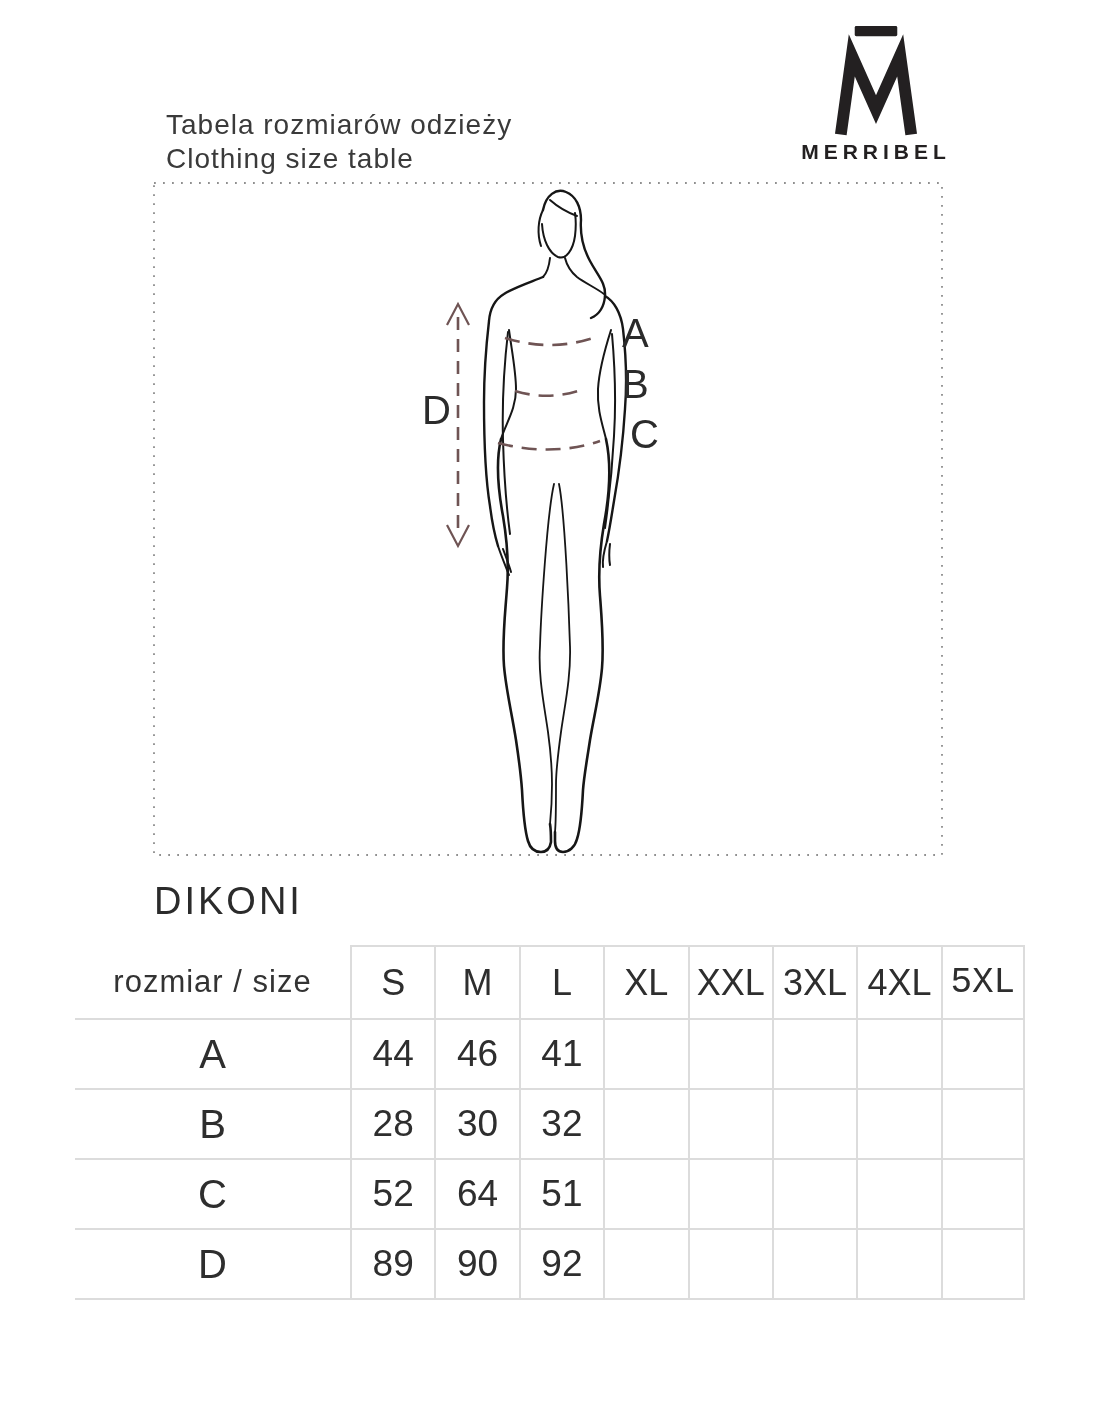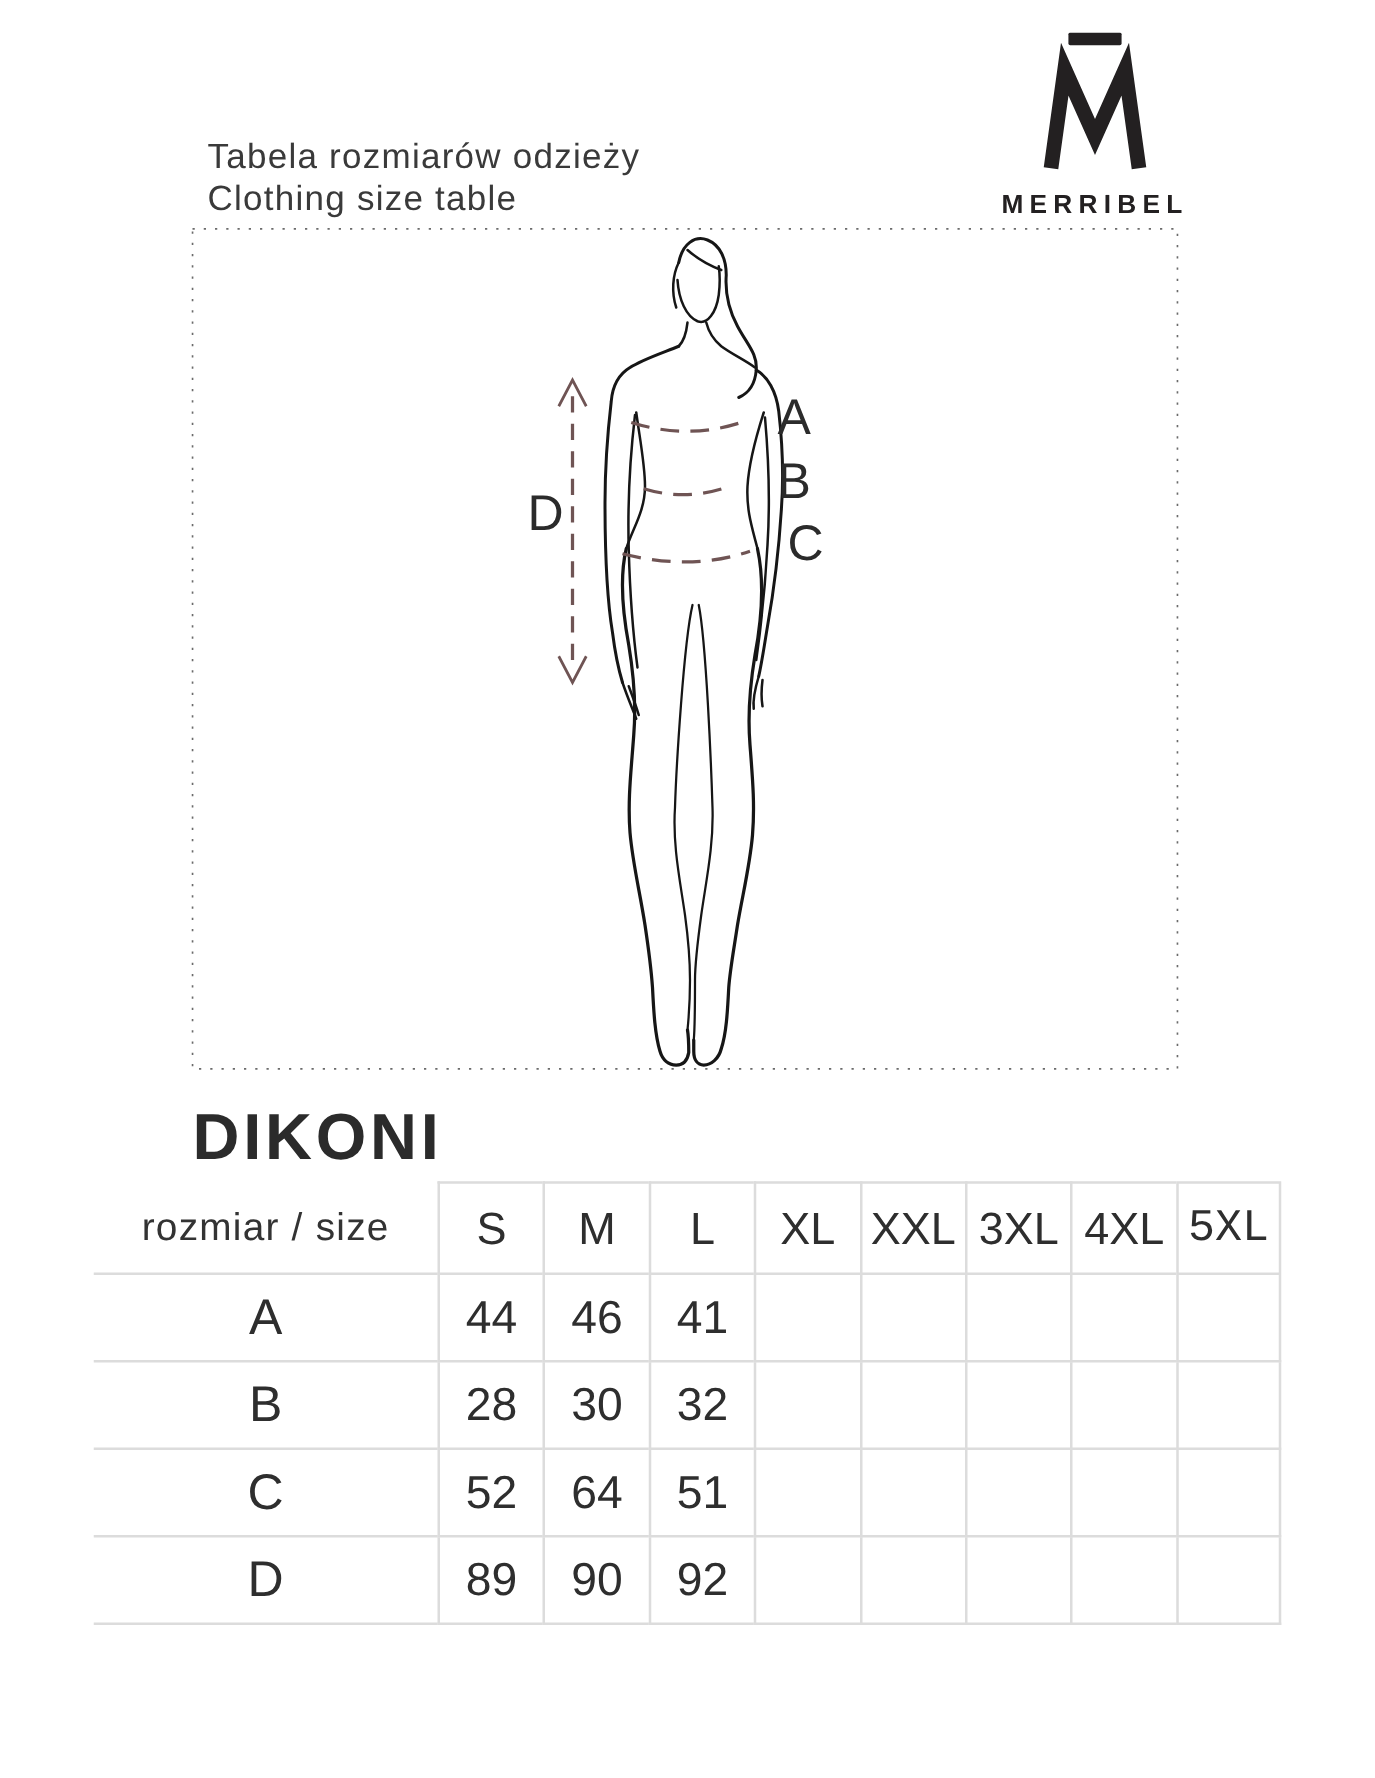--- a/index.html
+++ b/index.html
@@ -16,37 +16,37 @@
   .title-block {
     position: absolute; left: 154px; top: 108px;
     font-size: 28px; line-height: 34px; font-weight: 300;
     color: #3a3a3a; letter-spacing: 1px; margin-left: 12px;
   }
 
   
   .logo { position: absolute; left: 793px; top: 26px; width: 166px; text-align: center; }
   .logo-m { display: block; margin: 0 auto; }
   .brand-name {
-    margin-top: 16px;
+    margin-top: 4px;
     font-size: 21px; font-weight: 600; letter-spacing: 5px;
     color: #232021;
   }
 
   
   .figure-box { position: absolute; left: 153px; top: 182px; width: 790px; height: 674px; }
   .figure-box svg { display:block; }
   .diagram-label {
     font-family: "Liberation Sans", sans-serif;
     font-weight: 300; font-size: 40px; fill: #2b2b2b;
   }
 
   
   .product-name {
     position: absolute; left: 154px; top: 880px;
-    font-size: 52px; font-weight: 700; letter-spacing: 3px; color: #2b2b2b;
+    font-size: 38px; font-weight: 400; letter-spacing: 3px; color: #2b2b2b;
   }
 
   
   .size-table {
     position: absolute; left: 75px; top: 945px; width: 950px;
     display: grid;
     grid-template-columns: 275px repeat(8, 1fr);
     grid-template-rows: 75px repeat(4, 70px);
   }
   .cell {

